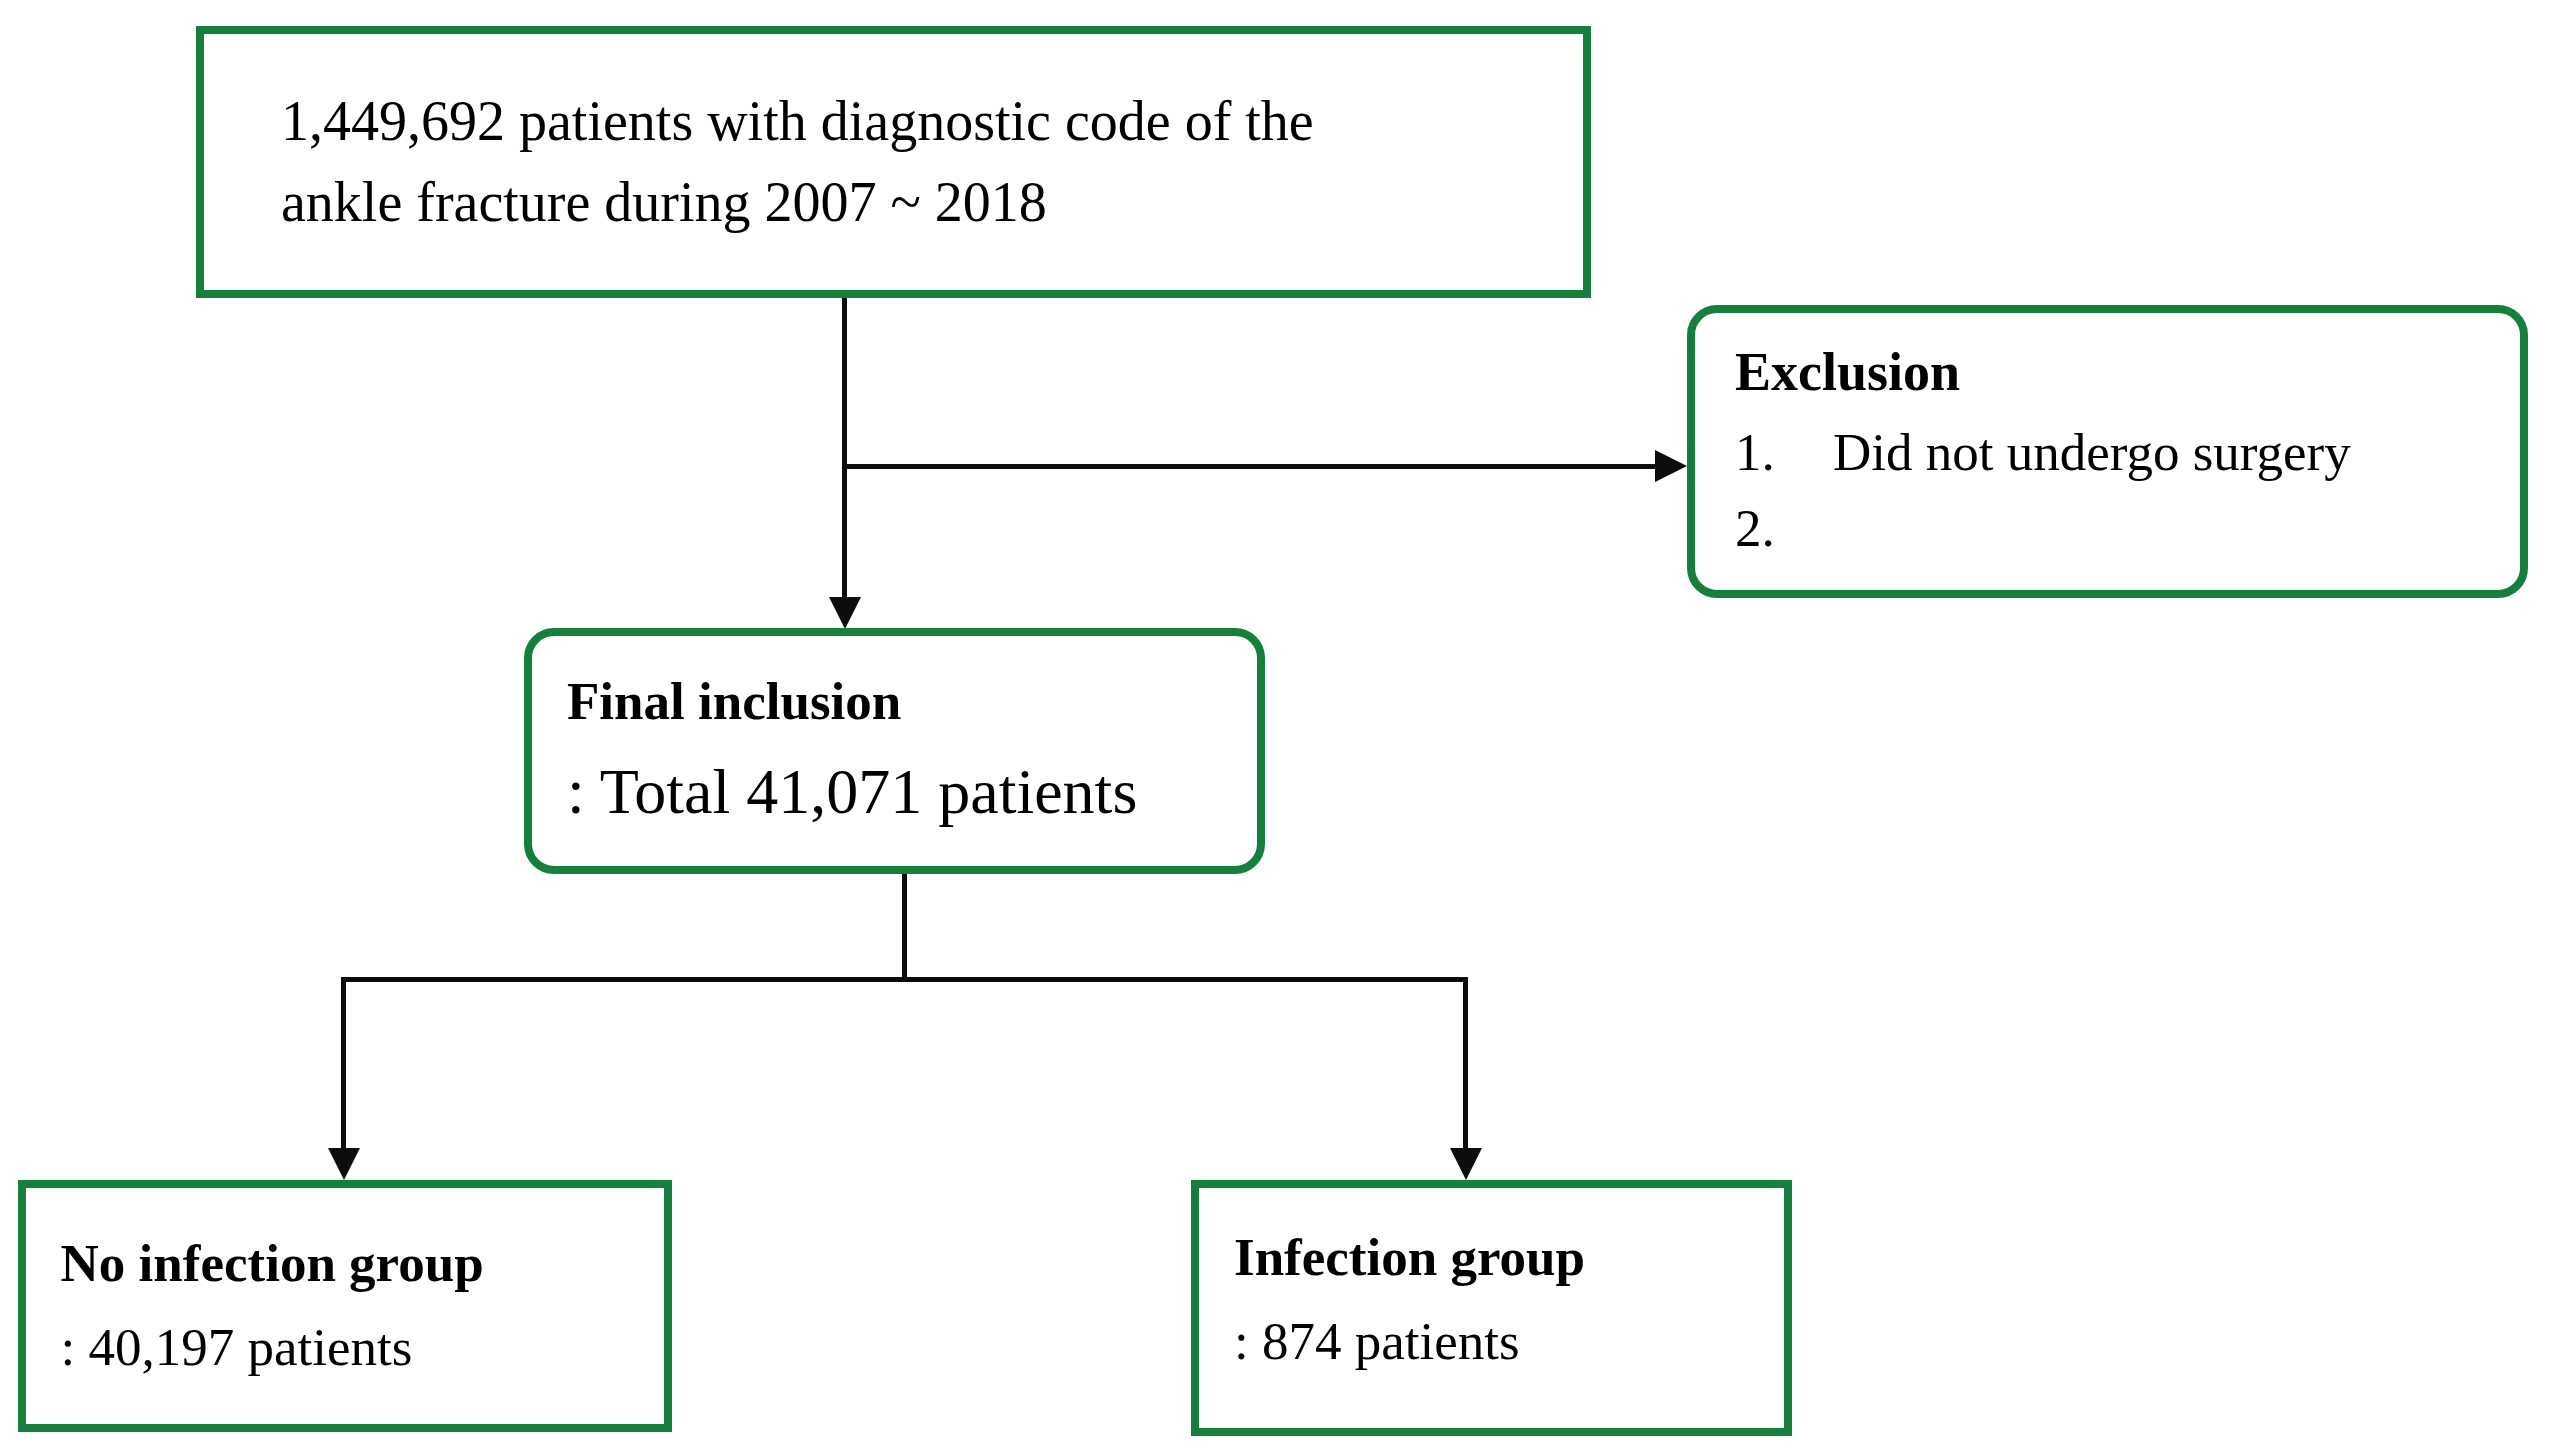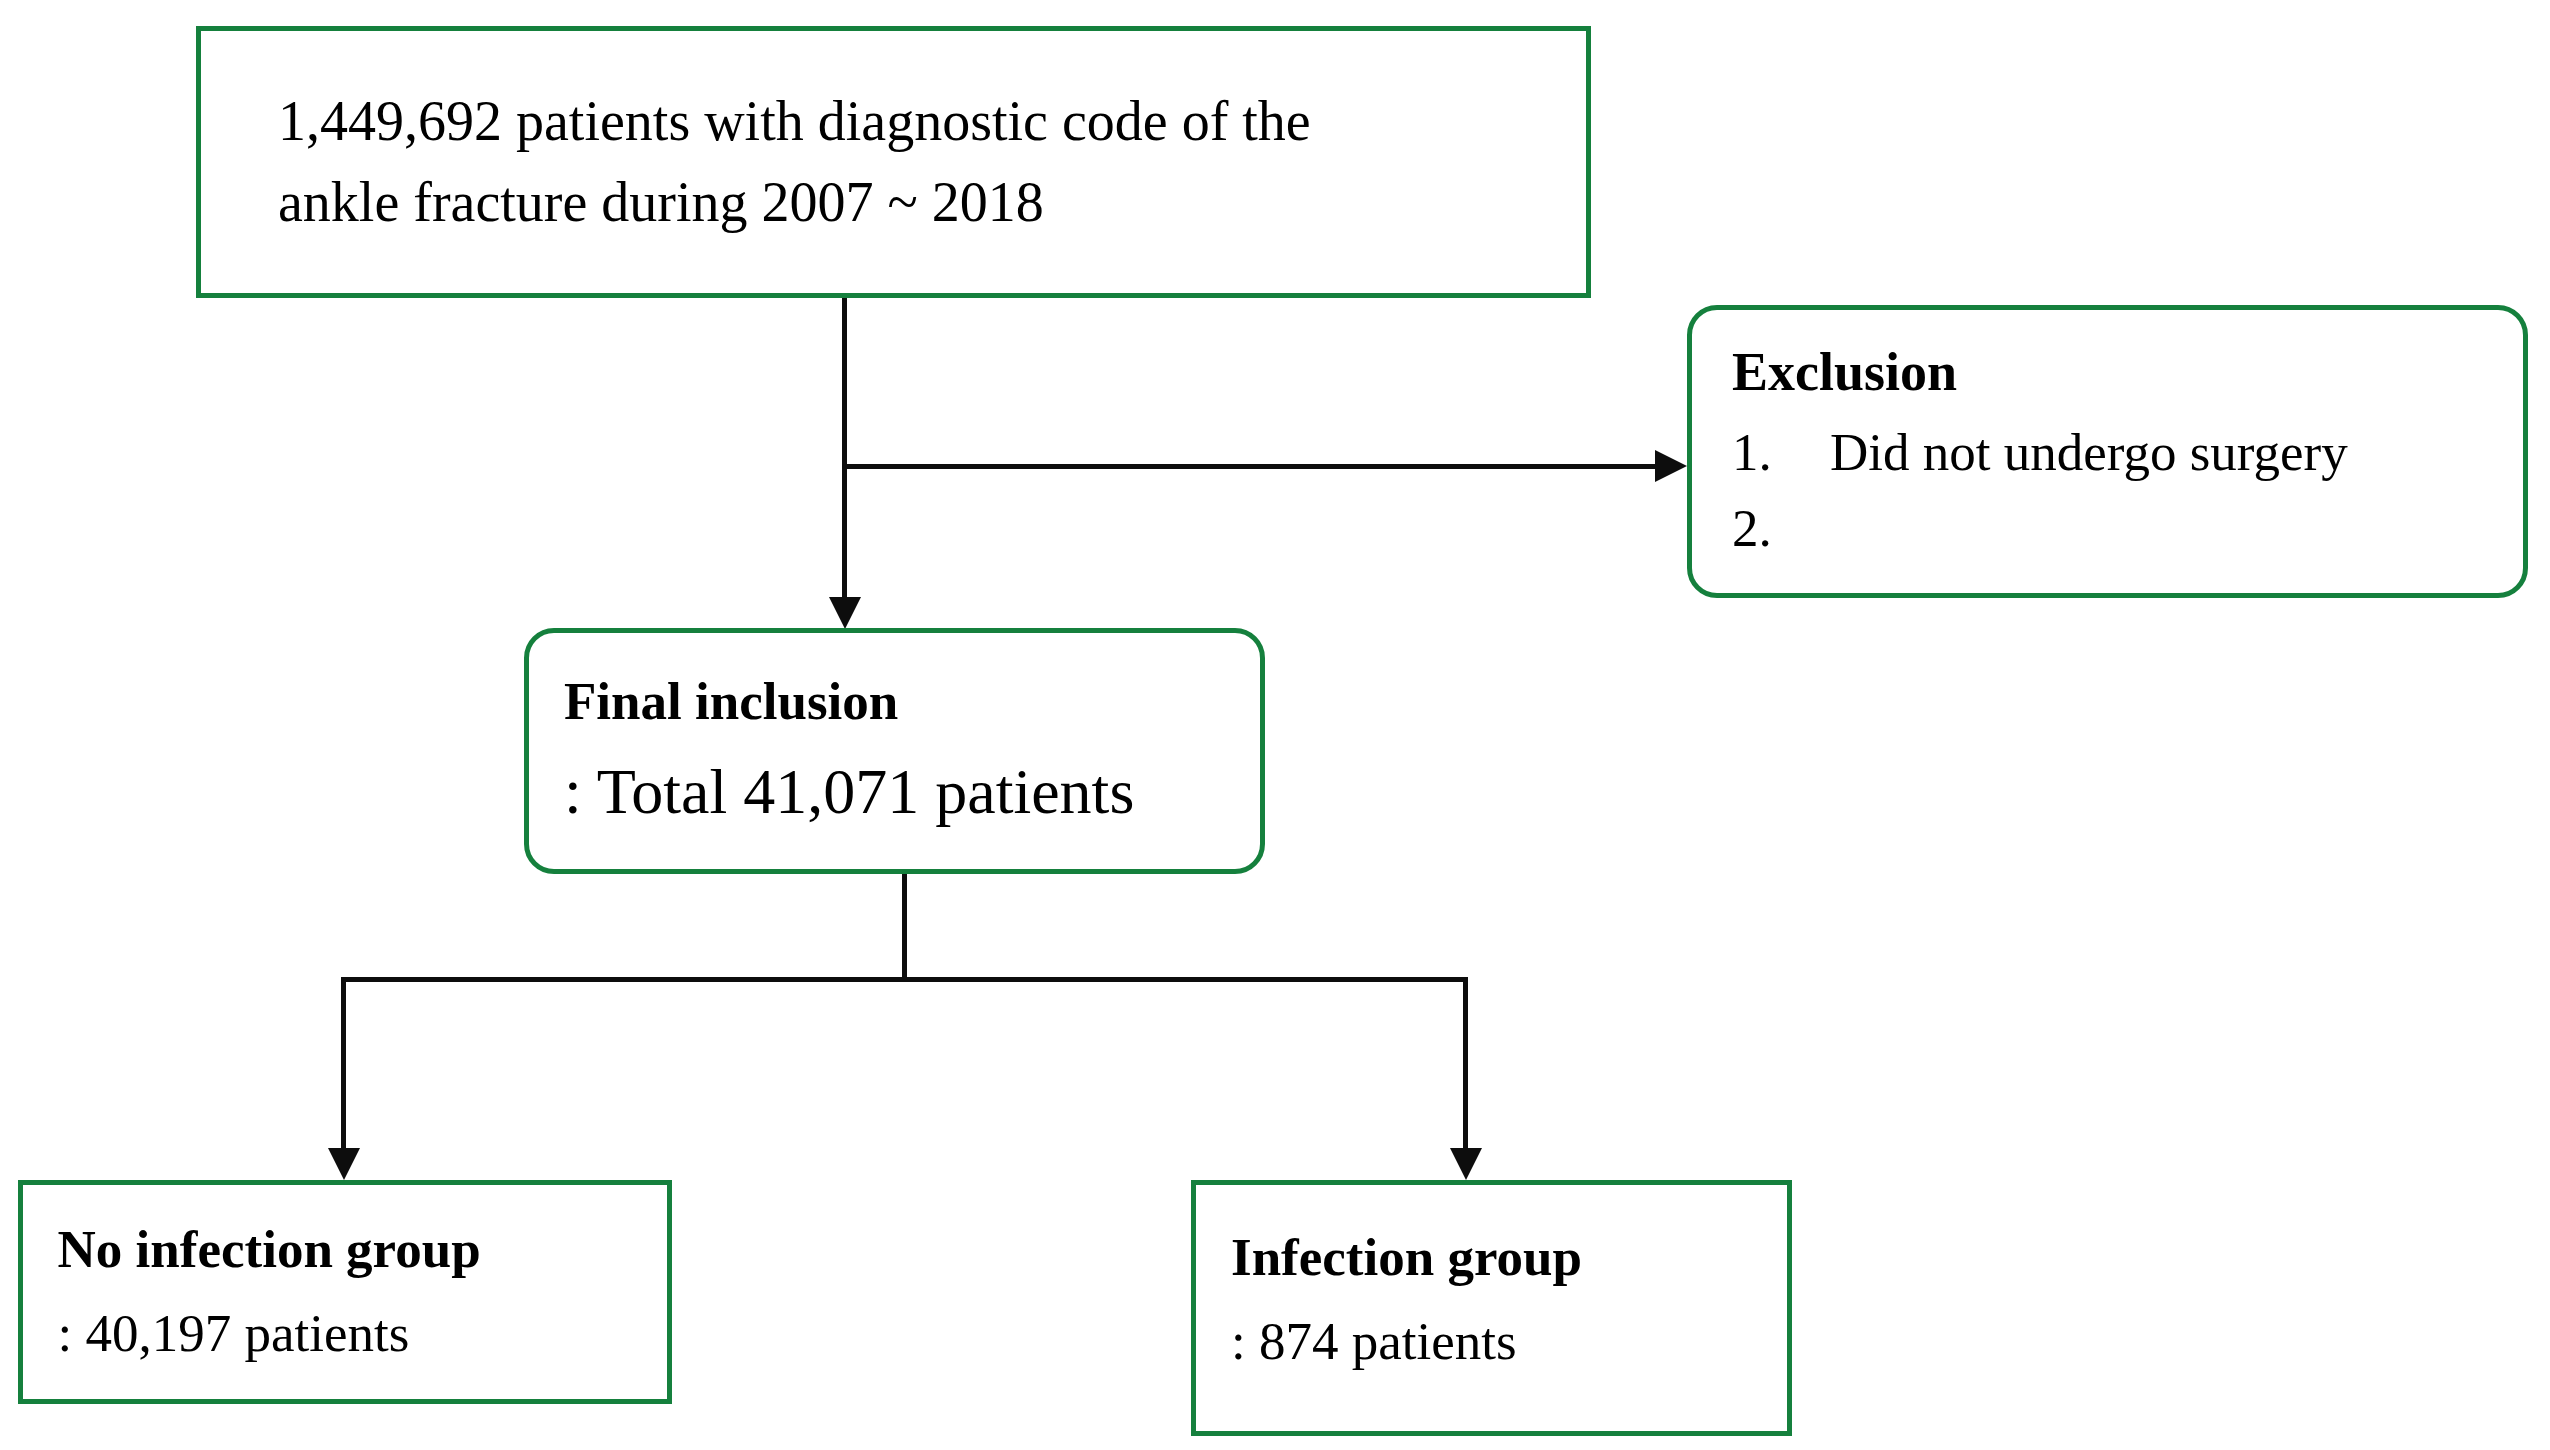--- a/index.html
+++ b/index.html
@@ -15,21 +15,21 @@
     font-family: "Liberation Serif", "DejaVu Serif", serif;
     color: #000000;
     overflow: hidden;
   }
 
   
   .node {
     position: absolute;
     box-sizing: border-box;
     background: #ffffff;
-    border: 5px solid #15803d;
+    border: 8px solid #15803d;
     display: flex;
     flex-direction: column;
     justify-content: center;
   }
   .node .line {
     white-space: pre;
     line-height: 1.45;
   }
 
   
@@ -83,21 +83,21 @@
     line-height: 1.35;
     margin-bottom: 11.2px;
   }
   #node-final .sub { font-size: 64px; line-height: 1.35; }
 
   
   #node-noinfection {
     left: 17.6px;
     top: 1180px;
     width: 654px;
-    height: 224px;
+    height: 252px;
     padding: 0 16px 0 35px;
   }
   #node-infection {
     left: 1191px;
     top: 1180px;
     width: 601px;
     height: 256px;
     padding: 0 16px 16px 35px;
   }
   .groupbox .heading {

